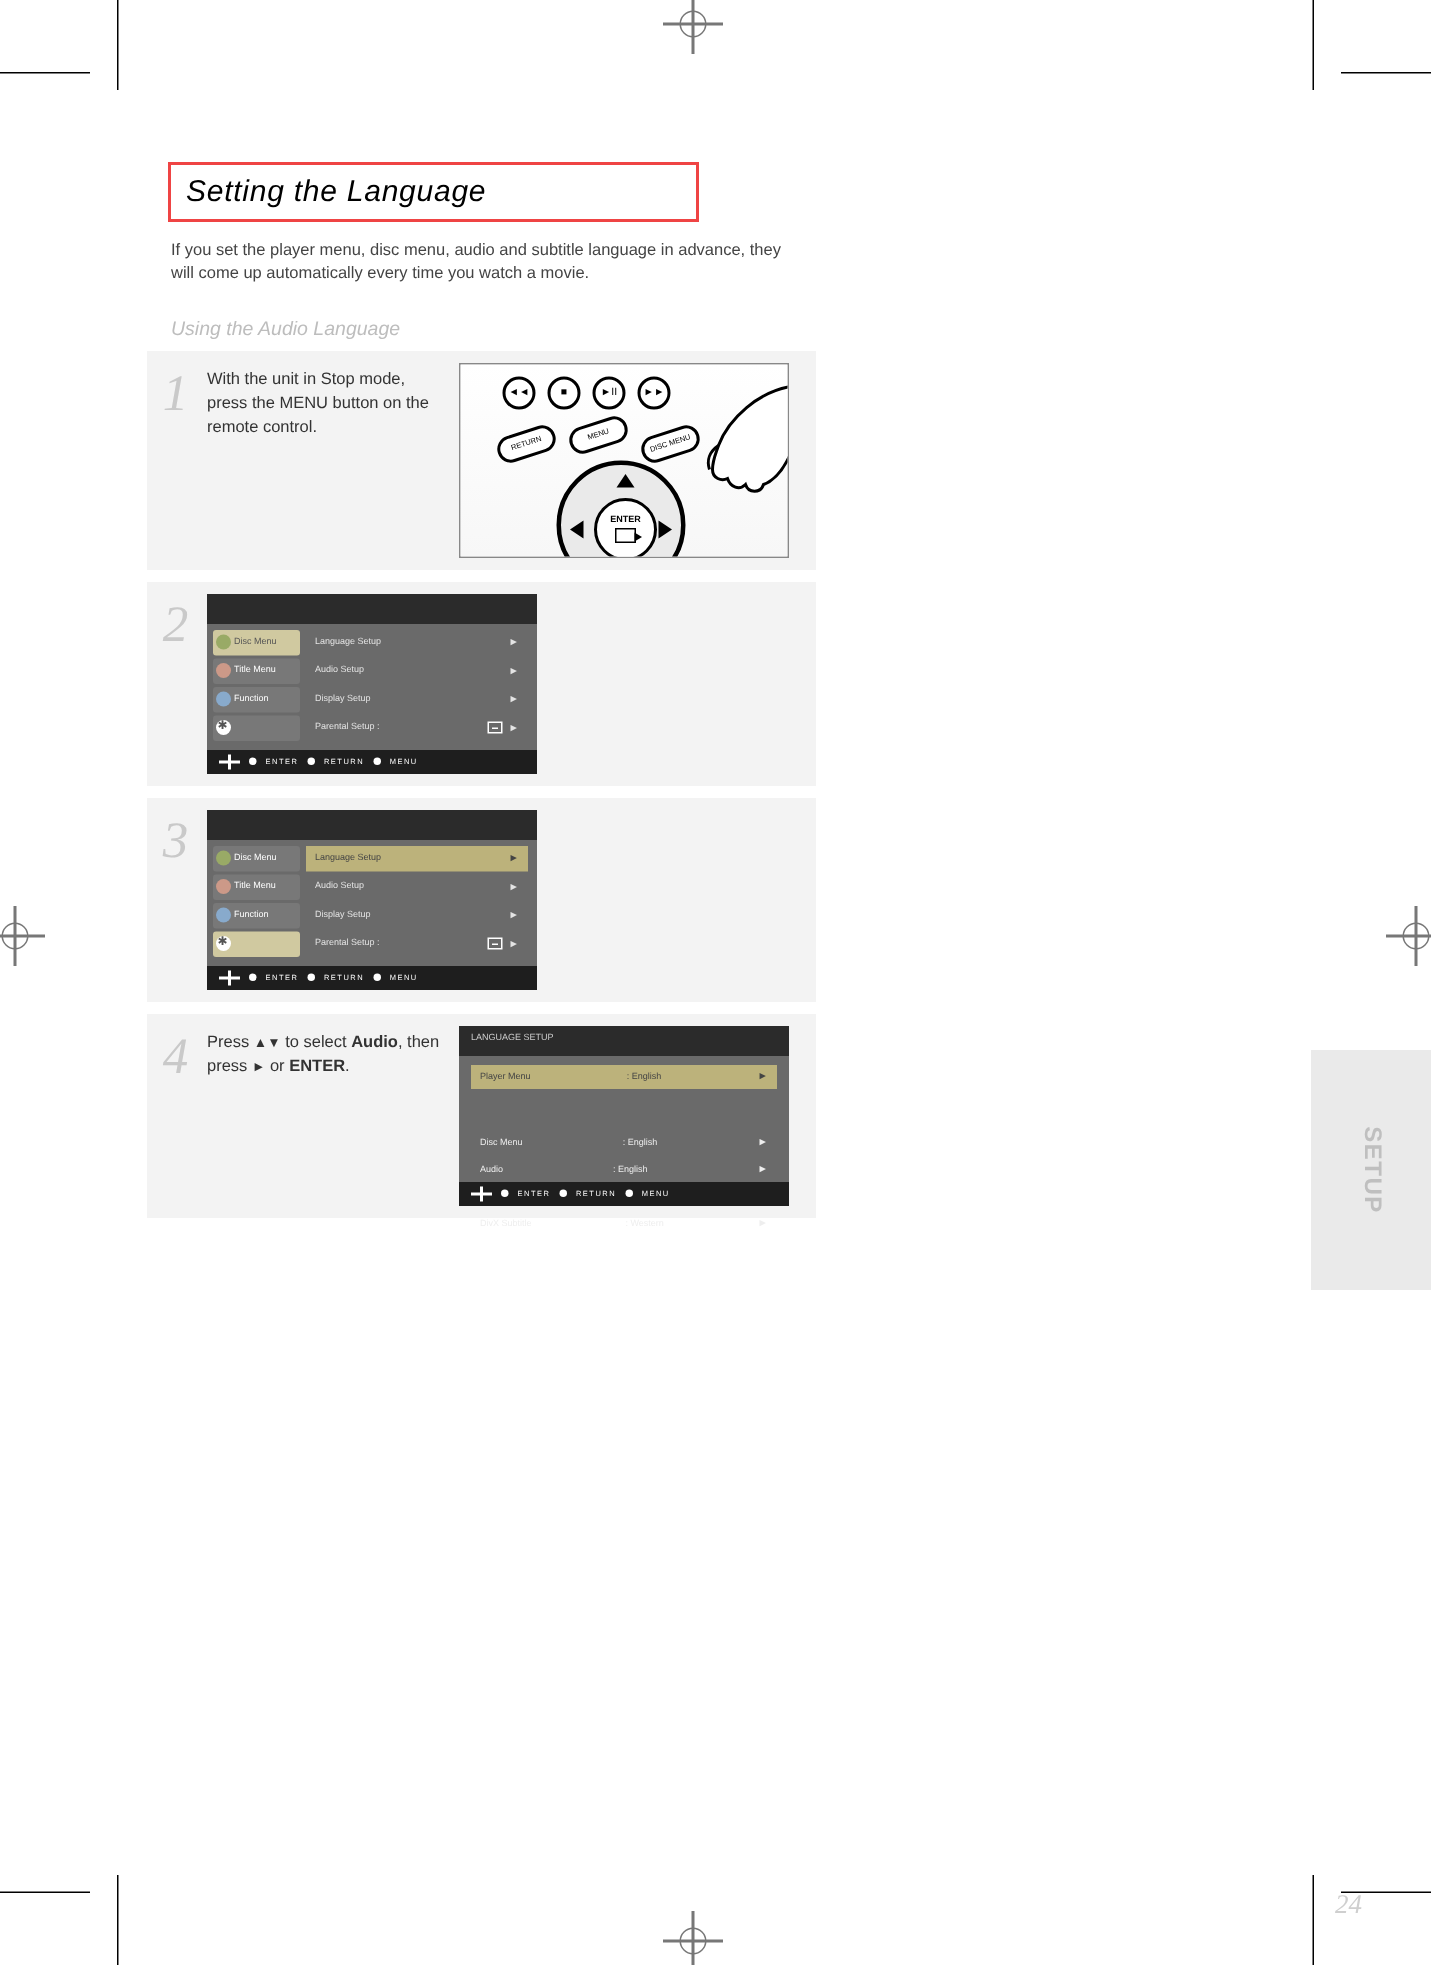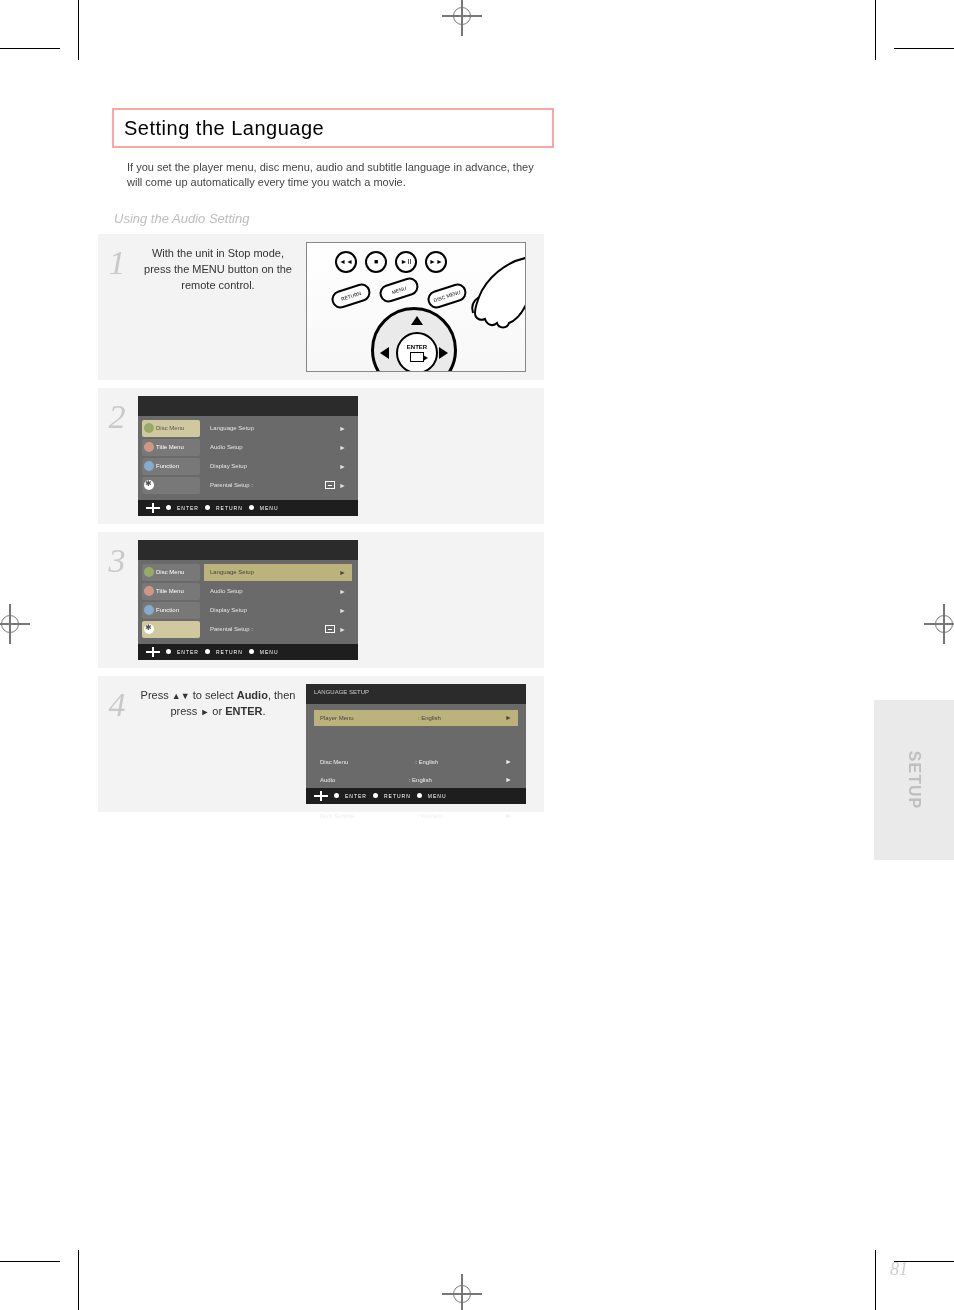--- a/index.html
+++ b/index.html
@@ -25,38 +25,39 @@
     left:80px; top:60px;
     width:800px; height:1190px;
   }
   .title-band {
     height:56px;
     display:flex;
     align-items:center;
     margin-top:40px;
   }
   .title-box {
-    border:2px solid #fca5a5;
+    border:2px solid #ef4444;
     height:40px;
-    width:442px;
+    width:354px;
     display:flex;
     align-items:center;
     padding-left:10px;
     font-size:20px;
     letter-spacing:0.5px;
+    font-style:italic;
     margin-left:32px;
   }
   .light-sub {
     margin:20px 0 4px 34px;
     font-size:13px;
     color:#bdbdbd;
     font-style:italic;
   }
   .lead {
-    margin:4px 0 2px 47px;
+    margin:4px 0 2px 34px;
     font-size:11px;
     line-height:1.4;
     color:#444;
     width:410px;
   }
 
   .step-block {
     display:flex;
     margin:8px 0 0 18px;
     background:#f3f3f3;
@@ -74,21 +75,20 @@
     text-align:center;
     line-height:1;
     margin-top:4px;
   }
   .steptxt {
     font-size:11px;
     line-height:1.45;
     color:#333;
     width:160px;
     padding-top:4px;
-    text-align:center;
   }
   .steptxt .arrow-up:before{content:"▲"; font-size:9px;}
   .steptxt .arrow-dn:before{content:"▼"; font-size:9px;}
   .steptxt .arrow-rt:before{content:"►"; font-size:9px;}
 
   
   .illus {
     width:220px;
     background:#fff;
     border:1px solid #888;
@@ -196,21 +196,21 @@
   </div>
 
 <div class="page">
 
   <div class="title-band">
     <div class="title-box">Setting the Language</div>
   </div>
 
   <div class="lead">If you set the player menu, disc menu, audio and subtitle language in advance, they will come up automatically every time you watch a movie.</div>
 
-  <div class="light-sub">Using the Audio Setting</div>
+  <div class="light-sub">Using the Audio Language</div>
 
   <div class="step-block">
     <div class="stepnum">1</div>
     <div class="steptxt">With the unit in Stop mode, press the MENU button on the remote control.</div>
     <div class="illus remote">
       <div class="rbody"></div>
       <div class="rbtn sm lbl" style="left:28px;">◄◄</div>
       <div class="rbtn sm lbl" style="left:58px;">■</div>
       <div class="rbtn sm lbl" style="left:88px;">►II</div>
       <div class="rbtn sm lbl" style="left:118px;">►►</div>
@@ -401,13 +401,13 @@
       </div>
     </div>
   </div>
 
 </div>
 
 <div class="sidetab">
   <span>SETUP</span>
 </div>
 
-<div class="pagenum">81</div>
+<div class="pagenum">24</div>
 
 </body></html>

